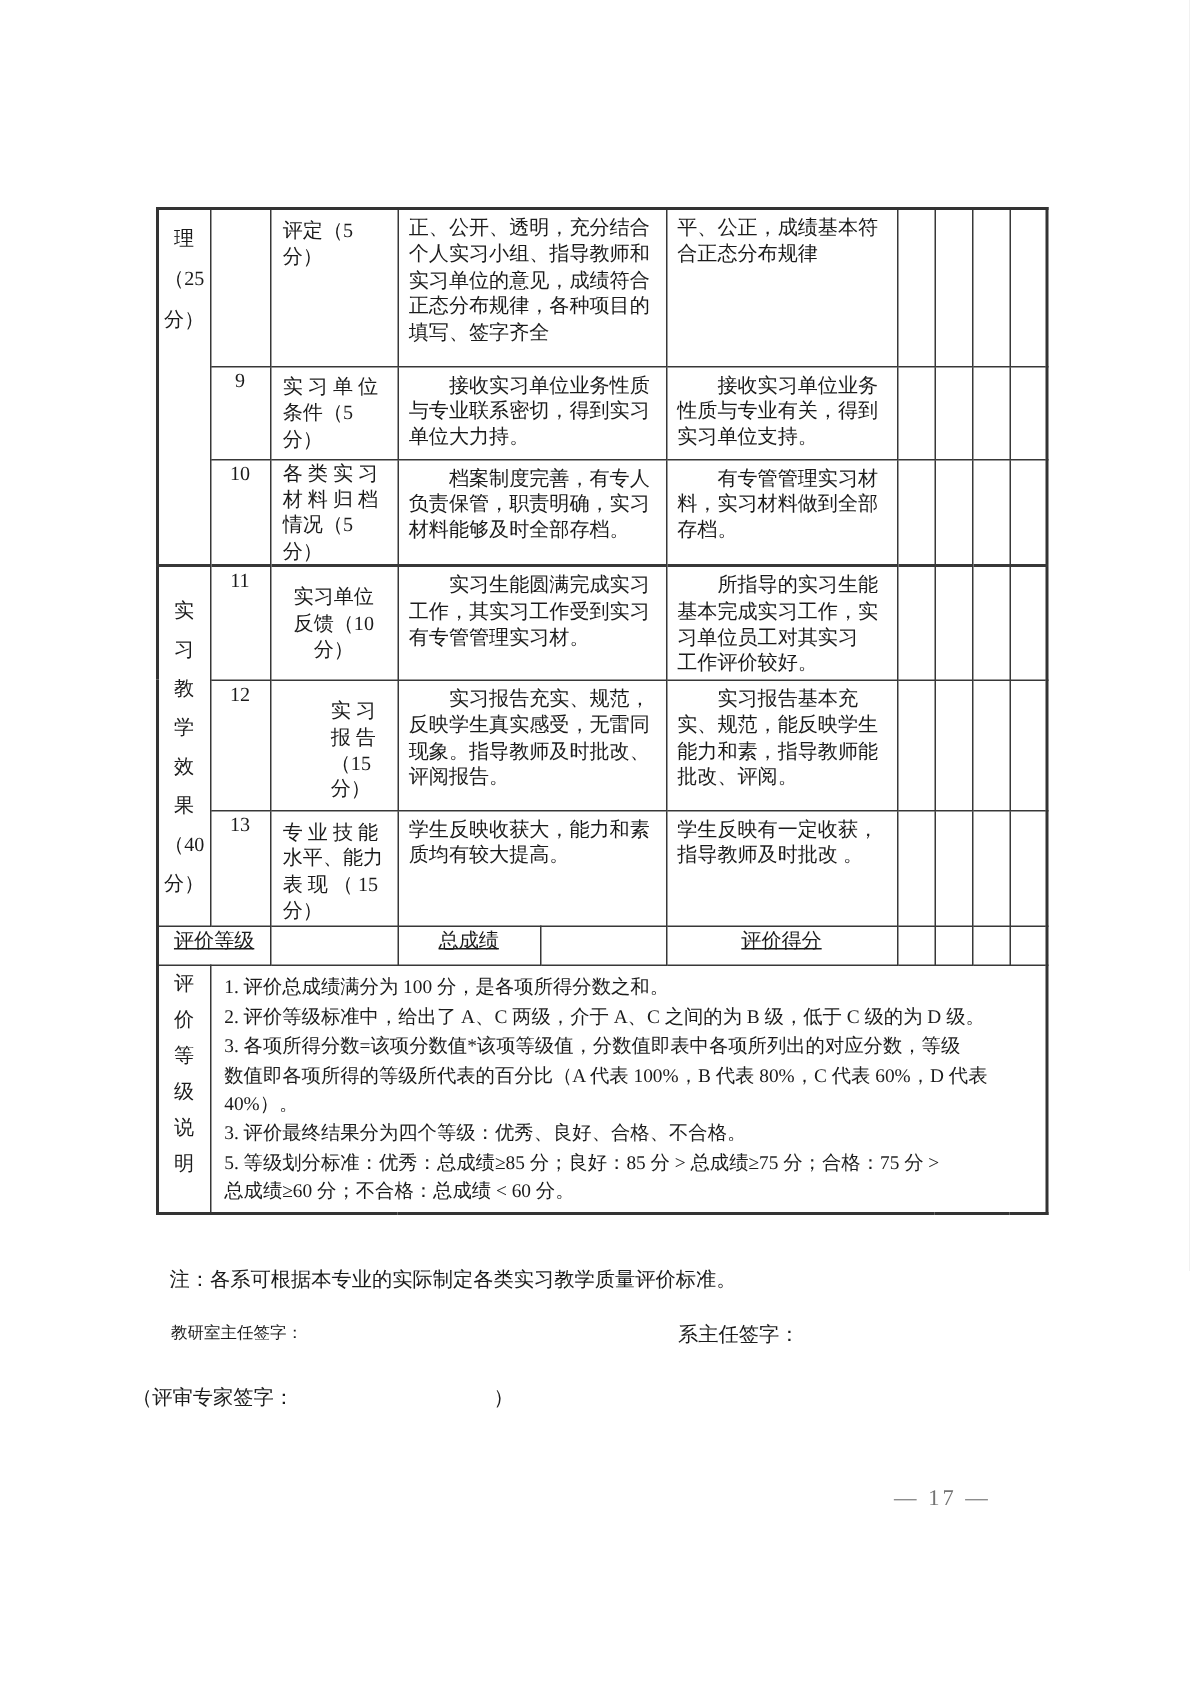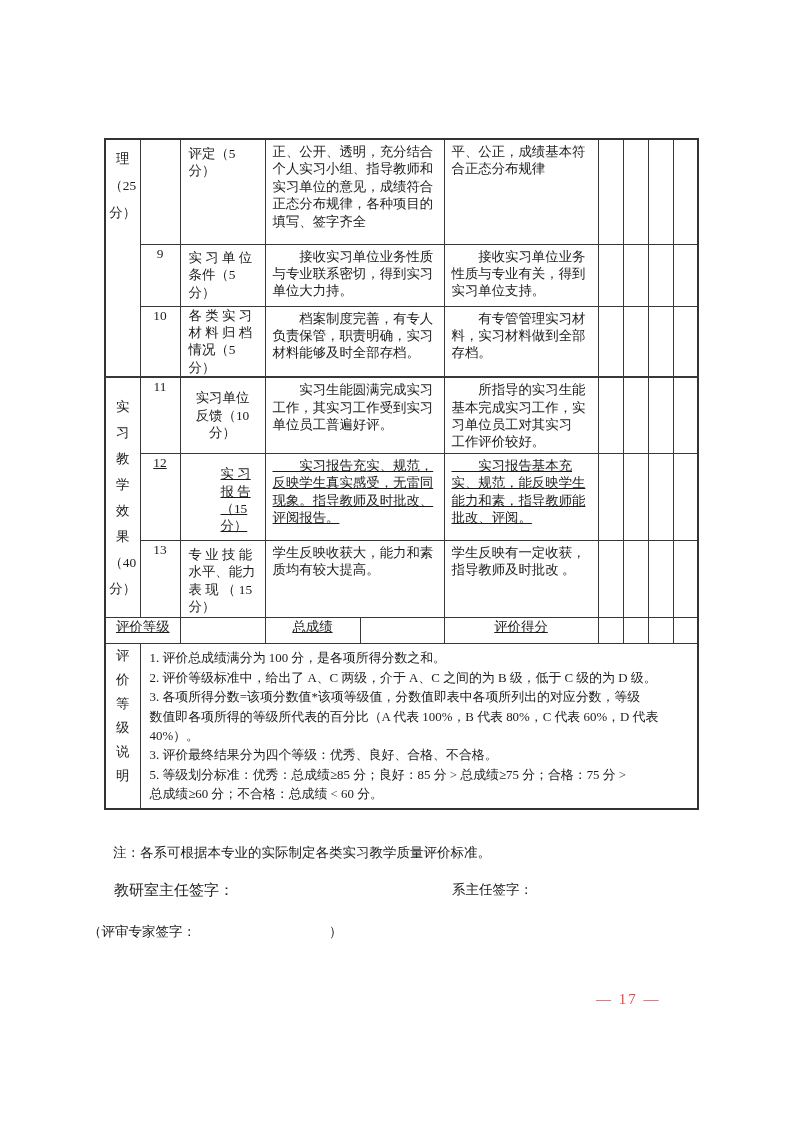--- a/index.html
+++ b/index.html
@@ -11,21 +11,21 @@
   }
   .tbl-wrap { position:absolute; left:104px; top:138px; }
   table.eval { border-collapse:collapse; table-layout:fixed; width:593px; border:2px solid #333; }
   table.eval td {
     border:1px solid #383838; padding:0; overflow:hidden;
     font-size:13.4px; line-height:17.4px; vertical-align:top;
   }
   .pre { white-space:pre-line; }
   
   tr.r1 { height:105px; } tr.r2 { height:62px; } tr.r3 { height:67px;margin-left:27px; }
-  tr.r4 { height:76px; }  tr.r5 { height:87px;text-decoration:underline; } tr.r6 { height:72px; }
+  tr.r4 { height:76px; }  tr.r5 { height:87px; } tr.r6 { height:72px; }
   tr.r7 { height:26px;text-decoration:underline; }  tr.r8 { height:157px; }
   tr.r4 td { border-top-width:2px; }
   tr.r6 td { border-top-color:#b5b5b5; }
   
   td.vcat { text-align:center; }
   td.vcat .pre { line-height:27px; padding-top:5px; }
   td.vcat.mid { vertical-align:middle; }
   td.vcat.mid .pre { line-height:26px; padding-top:0; }
   td.notes-label { vertical-align:middle; text-align:center; }
   td.notes-label .pre { line-height:24px; padding-top:0; }
@@ -41,25 +41,25 @@
   
   td.desc .pre { padding:3px 5px 2px 7px; }
   
   td.sum { text-align:center; vertical-align:middle; font-size:13.4px; }
   
   td.notes-cell { vertical-align:top; }
   td.notes-cell .notes-inner { padding:5px 4px 3px 9px; }
   td.notes-cell .note { white-space:pre-line; font-size:12.9px; line-height:19.4px; }
   
   .foot-note   { position:absolute; left:113px; top:844px; font-size:13.5px; }
-  .sign-office { position:absolute; left:114px; top:881px; font-size:15px; }
+  .sign-office { position:absolute; left:114px; top:881px; font-size:11px; }
   .sign-dept   { position:absolute; left:452px; top:881px; font-size:13.5px; }
   .sign-expert { position:absolute; left:88px;  top:923px; font-size:13.5px; }
   .sign-expert .gap { display:inline-block; width:133px; }
-  .page-num    { position:absolute; left:596px; top:991px; font-size:15px; letter-spacing:2px; color:#ef4444; }
+  .page-num    { position:absolute; left:596px; top:991px; font-size:15px; letter-spacing:2px; color:#737373; }
 </style>
 </head>
 <body>
 
 <div class="page">
 
   <div class="tbl-wrap">
     <table class="eval">
       <colgroup>
         <col style="width:35px">
@@ -160,21 +160,21 @@
             </td>
         <td class="num">11</td>
         <td class="crit vmid ctr">
               <div class="pre">实习单位
 反馈（10
 分）</div>
             </td>
         <td class="desc" colspan="2">
               <div class="pre">　　实习生能圆满完成实习
 工作，其实习工作受到实习
-单位员工普遍好评。</div>
+有专管管理实习材。</div>
             </td>
         <td class="desc">
               <div class="pre">　　所指导的实习生能
 基本完成实习工作，实
 习单位员工对其实习
 工作评价较好。</div>
             </td>
         <td></td>
         <td></td>
         <td></td>

